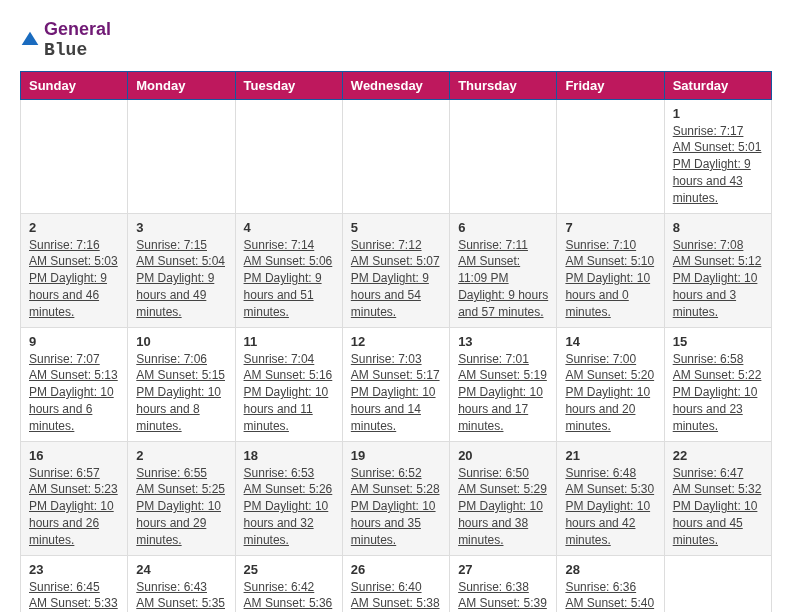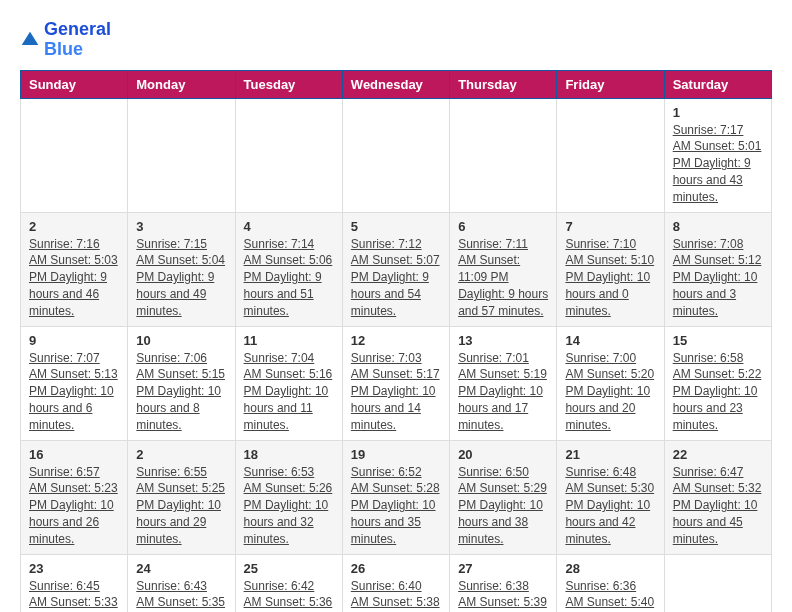--- a/index.html
+++ b/index.html
@@ -19,22 +19,22 @@
     .logo {
       display: flex;
       align-items: center;
       gap: 4px;
     }
     .logo-text {
       font-size: 18px;
       font-weight: bold;
       line-height: 1.1;
     }
-    .logo-general { color: #1d4ed8; }
-    .logo-blue { color: #3b82f6; }
+    .logo-general { color: #701a75; }
+    .logo-blue { color: #404040; font-family: Liberation Mono, monospace; }
     .logo-icon {
       width: 20px;
       height: 20px;
     }
     .title-block {
       text-align: right;
     }
     .month-title {
       font-size: 36px;
       font-weight: bold;

